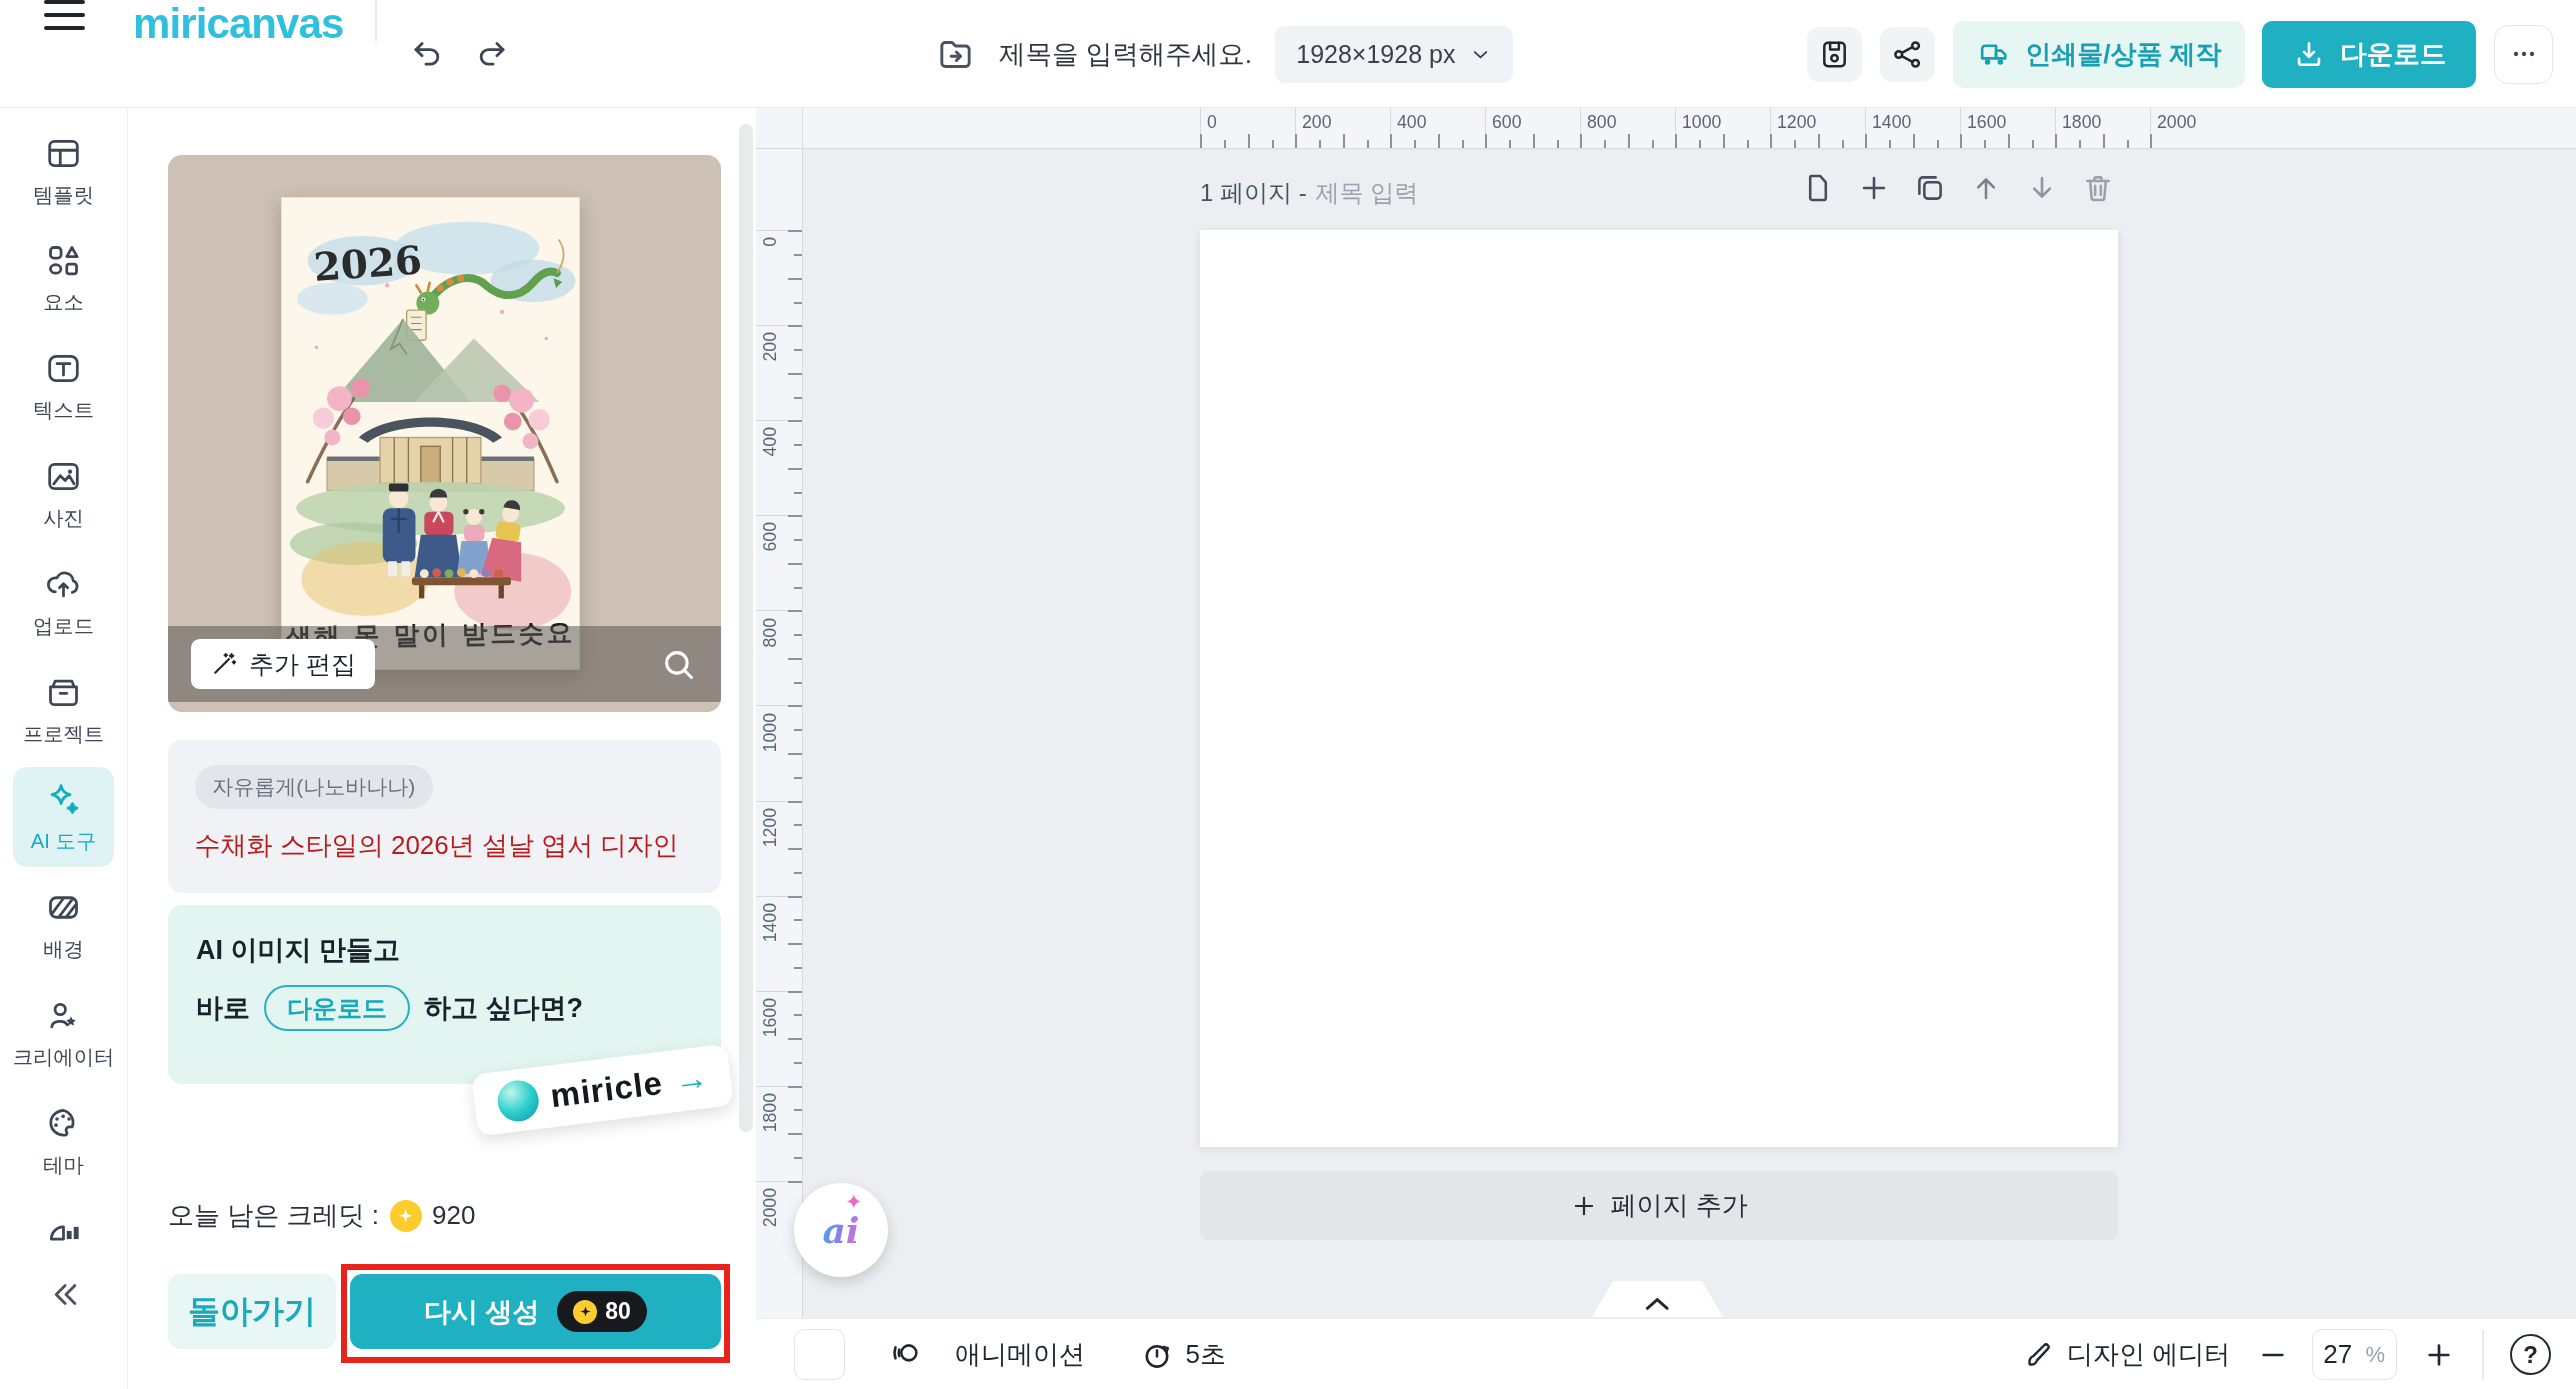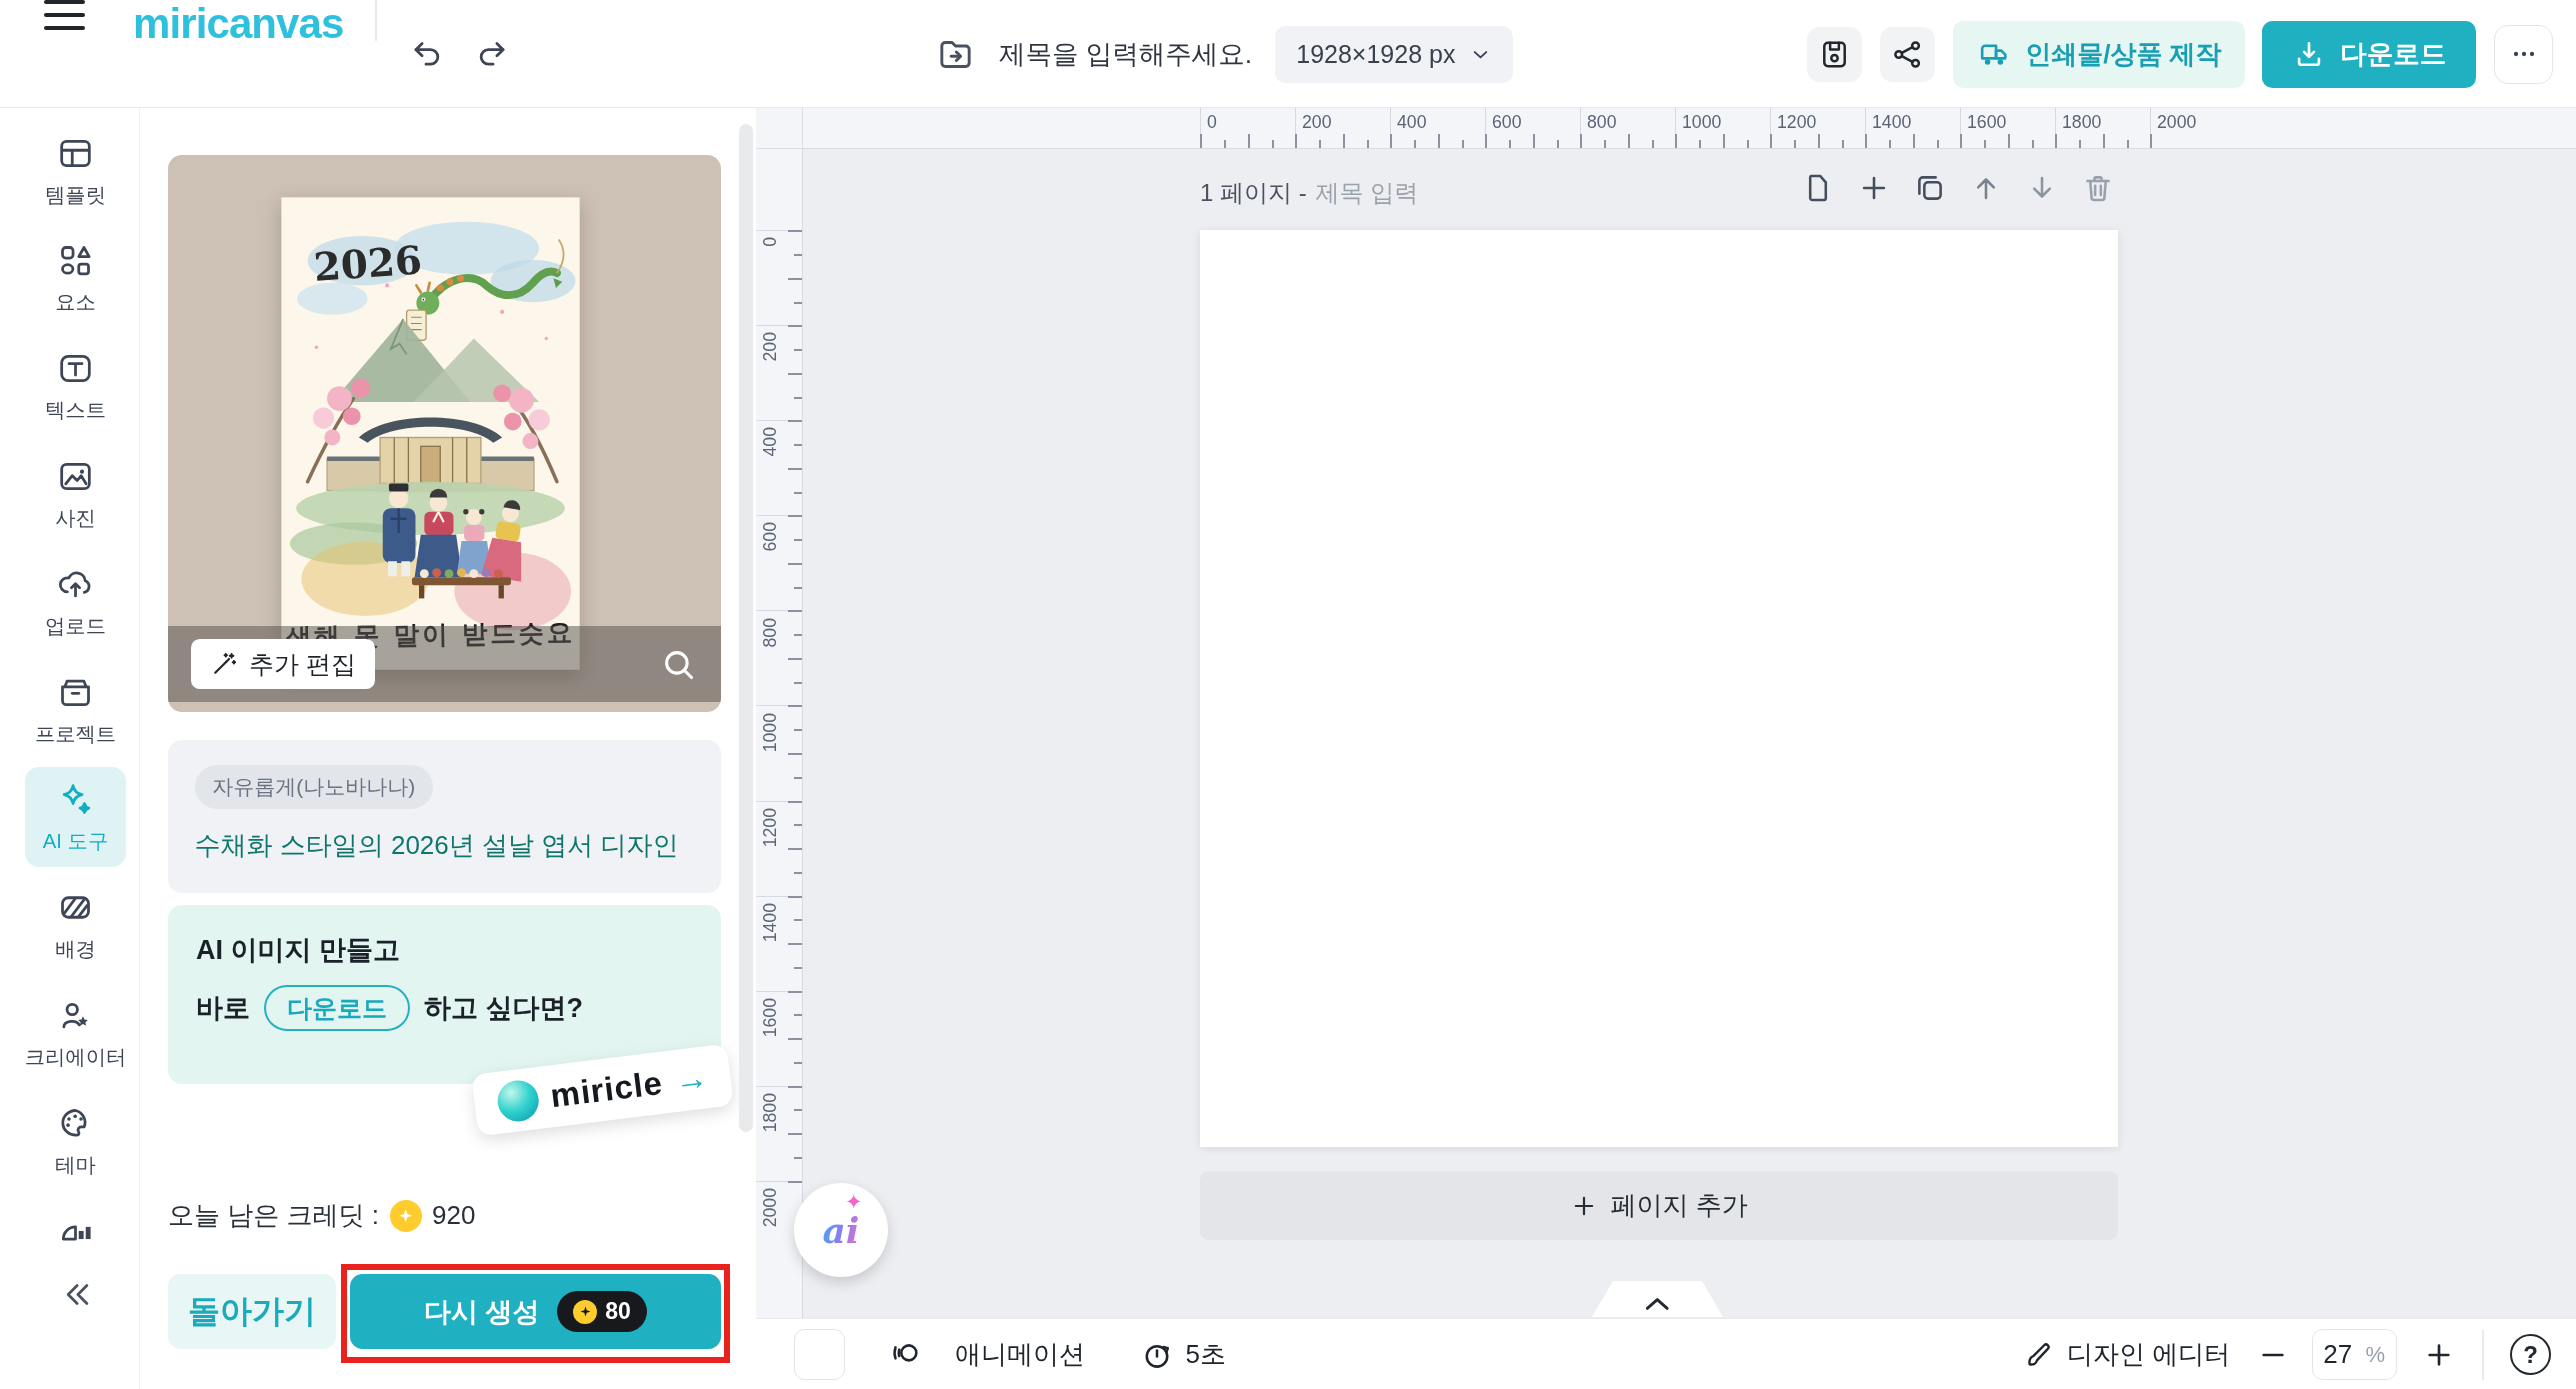--- a/index.html
+++ b/index.html
@@ -23,21 +23,21 @@
   .sq-btn { width:55px; height:55px; border-radius:12.4px; background:#F2F3F5; border:none; display:flex;
     align-items:center; justify-content:center; color:#22272E; cursor:pointer; }
   .print-btn { height:67px; border:none; border-radius:10.6px; background:#E6F6F3; color:#189FB3;
     display:flex; align-items:center; gap:12.4px; padding:0 23px; font-size:26px; font-weight:600; cursor:pointer; }
   .dl-btn { height:67px; border:none; border-radius:10.6px; background:#1FB0C2; color:#fff;
     display:flex; align-items:center; gap:14px; padding:0 30px; font-size:26.5px; font-weight:700; cursor:pointer; }
   .more-btn { width:59px; height:59px; border-radius:14px; background:#fff; border:1.8px solid #E3E6EA;
     display:flex; align-items:center; justify-content:center; color:#3A414E; cursor:pointer; }
 
   
-  .rail { position:absolute; left:12px; top:108px; bottom:0; width:128px; background:#fff;
+  .rail { position:absolute; left:0; top:108px; bottom:0; width:128px; background:#fff;
     border-right:0.9px solid #EEF0F3; z-index:20; display:flex; flex-direction:column; align-items:center; padding-top:12.4px; }
   .nav-item { width:101px; border-radius:14px; padding:13.3px 0 11.5px; margin-bottom:8px; display:flex;
     flex-direction:column; align-items:center; gap:8px; color:#3E4656; cursor:pointer; }
   .nav-item .nv-label { font-size:20.3px; font-weight:500; white-space:nowrap; }
   .nav-item.selected { background:#DFF3F5; color:#10AEC2; }
   .nav-item svg { display:block; }
   .nav-chart { margin-top:1.8px; padding:8.8px 0 5.3px; }
   .collapse { margin-top:14px; cursor:pointer; color:#4A5260; }
 
   
@@ -51,21 +51,21 @@
   .preview-overlay { position:absolute; left:0; right:0; top:471px; height:76px; background:rgba(88,84,80,.52);
     display:flex; align-items:center; padding:0 23px; }
   .edit-btn { height:50px; background:#fff; border:none; border-radius:8.8px; padding:0 19.4px; display:flex;
     align-items:center; gap:10.6px; font-size:25px; color:#1F242B; font-weight:500; cursor:pointer; }
   .zoom-lens { margin-left:auto; background:none; border:none; color:#fff; cursor:pointer; display:flex; }
 
   .prompt-card { position:absolute; left:40px; top:632px; width:553px; background:#F0F2F5; border-radius:14px;
     padding:25px 26.5px 30px; }
   .model-pill { display:inline-block; background:#E2E5EA; color:#6A7382; border-radius:883px;
     padding:8px 17.7px; font-size:21px; }
-  .prompt-text { margin-top:19.4px; font-size:26px; color:#0f766e; }
+  .prompt-text { margin-top:19.4px; font-size:26px; color:#b91c1c; }
 
   .promo-card { position:absolute; left:40px; top:797px; width:553px; height:179px; background:#E3F5F1;
     border-radius:14px; padding:26.5px 28px; }
   .promo-l1 { font-size:27px; font-weight:700; color:#1B2129; }
   .promo-l2 { margin-top:17.7px; display:flex; align-items:center; gap:14px; font-size:27px; font-weight:700; color:#1B2129; }
   .dl-pill { border:2.7px solid #23B1C2; color:#17A9BC; border-radius:883px; padding:4.4px 21px;
     font-size:25px; font-weight:700; background:transparent; cursor:pointer; }
   .miricle-badge { position:absolute; right:-10.6px; bottom:-37px; transform:rotate(-7deg); background:#fff;
     border-radius:14px; padding:10.6px 23px; box-shadow:0 5.3px 16px rgba(0,0,0,.13); display:flex; align-items:center;
     gap:12.4px; cursor:pointer; }

